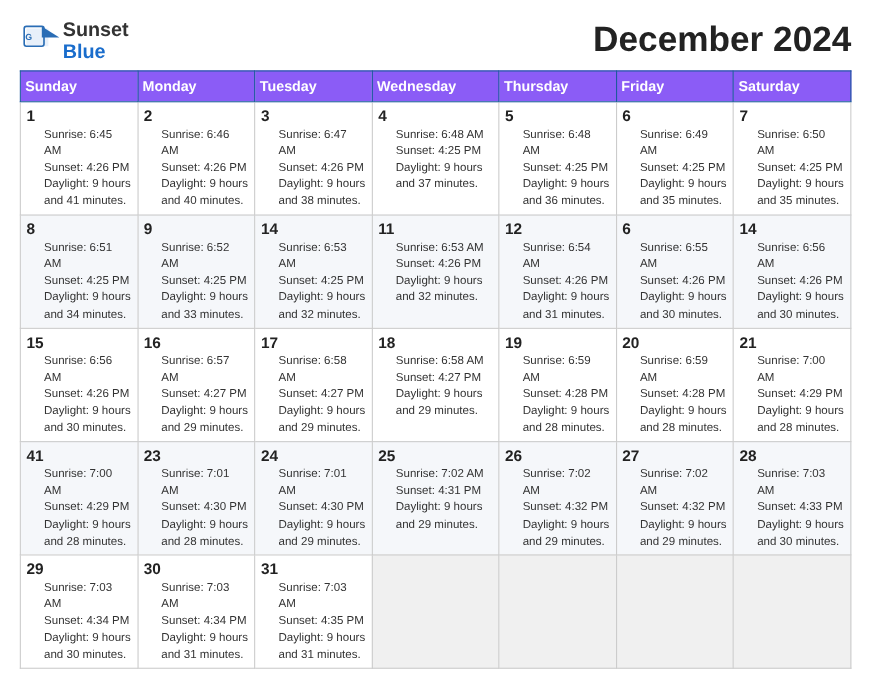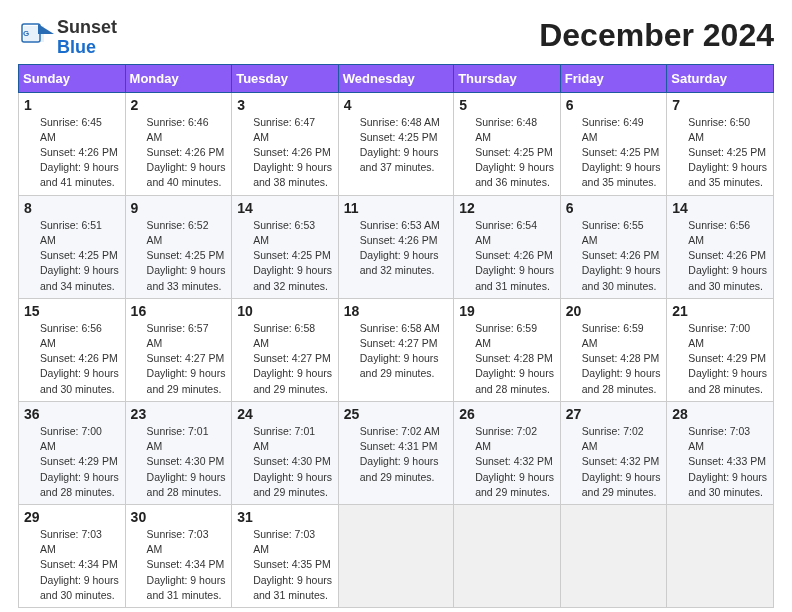--- a/index.html
+++ b/index.html
@@ -198,21 +198,21 @@
         <tr>
           <td>
             <span class="day-num">15</span>
             <div class="day-info"><span>Sunrise: 6:56 AM</span><br><span>Sunset: 4:26 PM</span><br><span>Daylight: 9 hours and 30 minutes.</span></div>
           </td>
           <td>
             <span class="day-num">16</span>
             <div class="day-info"><span>Sunrise: 6:57 AM</span><br><span>Sunset: 4:27 PM</span><br><span>Daylight: 9 hours and 29 minutes.</span></div>
           </td>
           <td>
-            <span class="day-num">10</span>
+            <span class="day-num">17</span>
             <div class="day-info"><span>Sunrise: 6:58 AM</span><br><span>Sunset: 4:27 PM</span><br><span>Daylight: 9 hours and 29 minutes.</span></div>
           </td>
           <td>
             <span class="day-num">18</span>
             <div class="day-info"><span>Sunrise: 6:58 AM</span><br><span>Sunset: 4:27 PM</span><br><span>Daylight: 9 hours and 29 minutes.</span></div>
           </td>
           <td>
             <span class="day-num">19</span>
             <div class="day-info"><span>Sunrise: 6:59 AM</span><br><span>Sunset: 4:28 PM</span><br><span>Daylight: 9 hours and 28 minutes.</span></div>
           </td>
@@ -220,21 +220,21 @@
             <span class="day-num">20</span>
             <div class="day-info"><span>Sunrise: 6:59 AM</span><br><span>Sunset: 4:28 PM</span><br><span>Daylight: 9 hours and 28 minutes.</span></div>
           </td>
           <td>
             <span class="day-num">21</span>
             <div class="day-info"><span>Sunrise: 7:00 AM</span><br><span>Sunset: 4:29 PM</span><br><span>Daylight: 9 hours and 28 minutes.</span></div>
           </td>
         </tr>
         <tr>
           <td>
-            <span class="day-num">36</span>
+            <span class="day-num">41</span>
             <div class="day-info"><span>Sunrise: 7:00 AM</span><br><span>Sunset: 4:29 PM</span><br><span>Daylight: 9 hours and 28 minutes.</span></div>
           </td>
           <td>
             <span class="day-num">23</span>
             <div class="day-info"><span>Sunrise: 7:01 AM</span><br><span>Sunset: 4:30 PM</span><br><span>Daylight: 9 hours and 28 minutes.</span></div>
           </td>
           <td>
             <span class="day-num">24</span>
             <div class="day-info"><span>Sunrise: 7:01 AM</span><br><span>Sunset: 4:30 PM</span><br><span>Daylight: 9 hours and 29 minutes.</span></div>
           </td>

